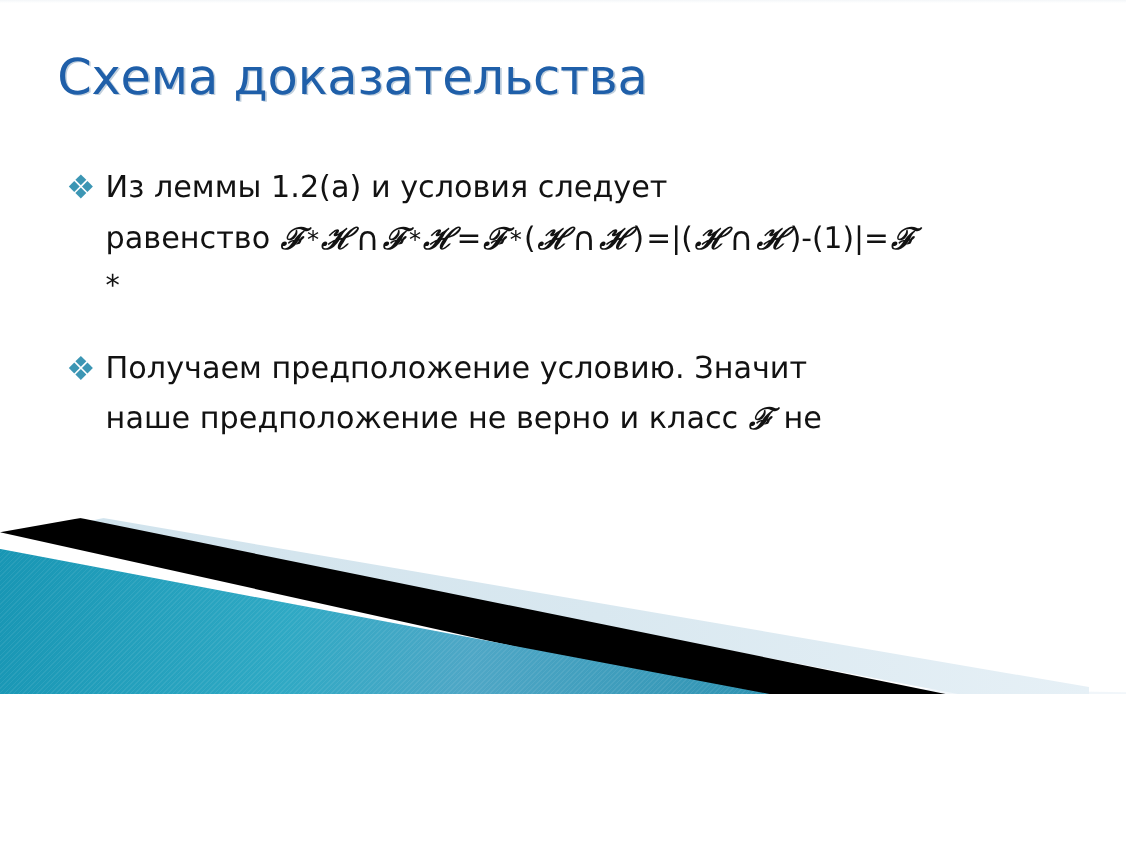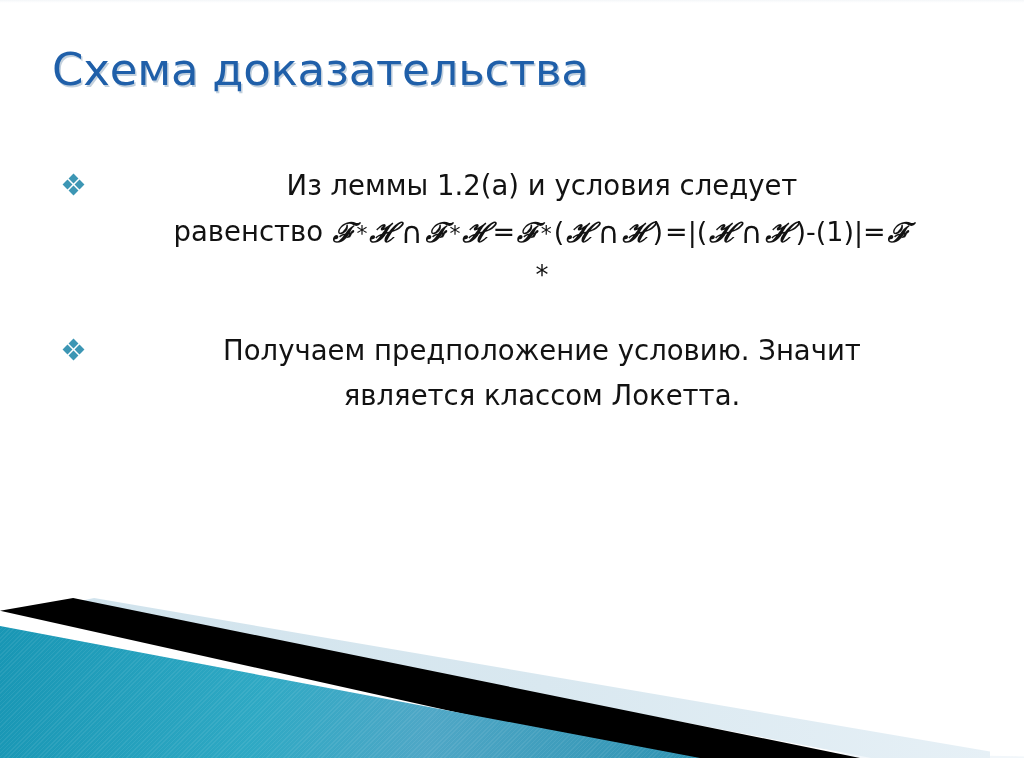--- a/index.html
+++ b/index.html
@@ -10,21 +10,21 @@
     width: 1024px;
     height: 767px;
     background: #ffffff;
     font-family: "DejaVu Sans", sans-serif;
     overflow: hidden;
   }
 
   #slide {
     position: relative;
     width: 1024px;
-    height: 758px;
+    height: 631px;
     background: #ffffff;
     overflow: hidden;
   }
 
   
   .top-rule {
     position: absolute;
     left: 0;
     top: 0;
     width: 1024px;
@@ -48,23 +48,22 @@
     letter-spacing: -0.2px;
     line-height: 1.05;
     white-space: nowrap;
     text-shadow: 1.5px 1.5px 0.6px rgba(120,150,180,0.45);
   }
 
   
   .body-block {
     position: absolute;
     left: 58px;
-    top: 163px;
+    top: 148px;
     width: 930px;
-    text-align: center;
   }
 
   .bullet-para {
     position: relative;
     display: block;
     padding-left: 38px;
     margin-bottom: 22px;
     font-size: 27.5px;
     line-height: 45px;
     color: #121212;
@@ -224,21 +223,23 @@
     </div>
 
     <div class="bullet-para second">
       <span class="bullet-marker">
         <i class="n"></i>
           <i class="w"></i>
           <i class="e"></i>
           <i class="s"></i>
       </span>
       <span class="para-text">Получаем предположение условию. Значит</span>
-      <span class="para-text">является классом Локетта.</span>
+      <span class="para-text">
+        <span>наше предположение не верно и класс </span><span class="frak">ℱ</span><span> не</span>
+      </span>
     </div>
 
   </div>
 
   <div class="deco">
     <div class="band-faint"></div>
     <div class="band-pale"></div>
     <div class="band-black"></div>
     <div class="band-teal"></div>
   </div>

